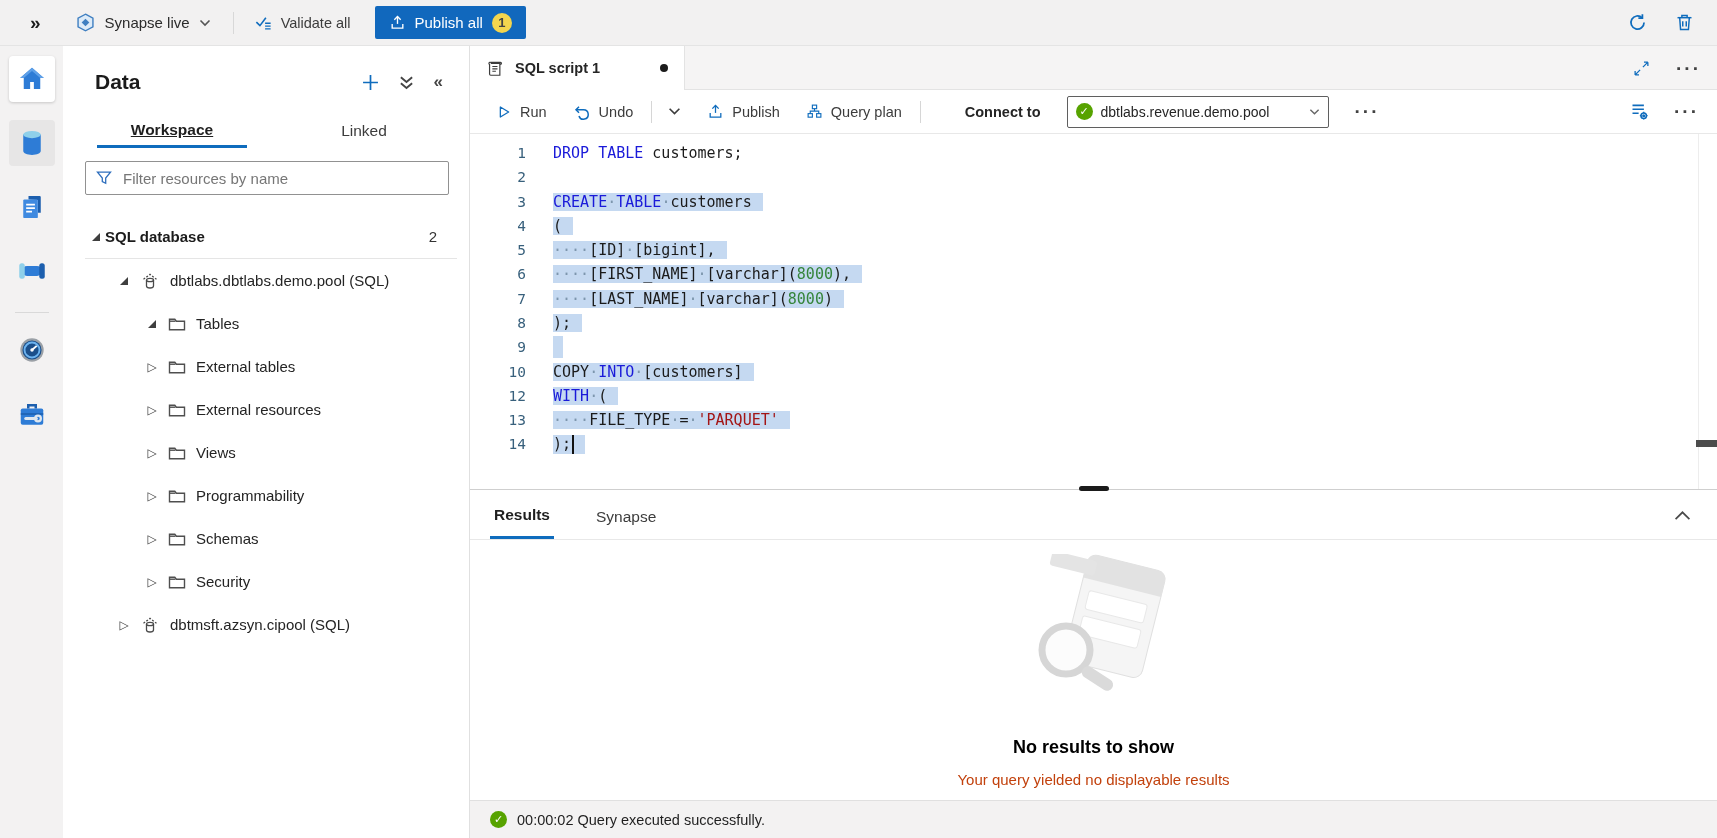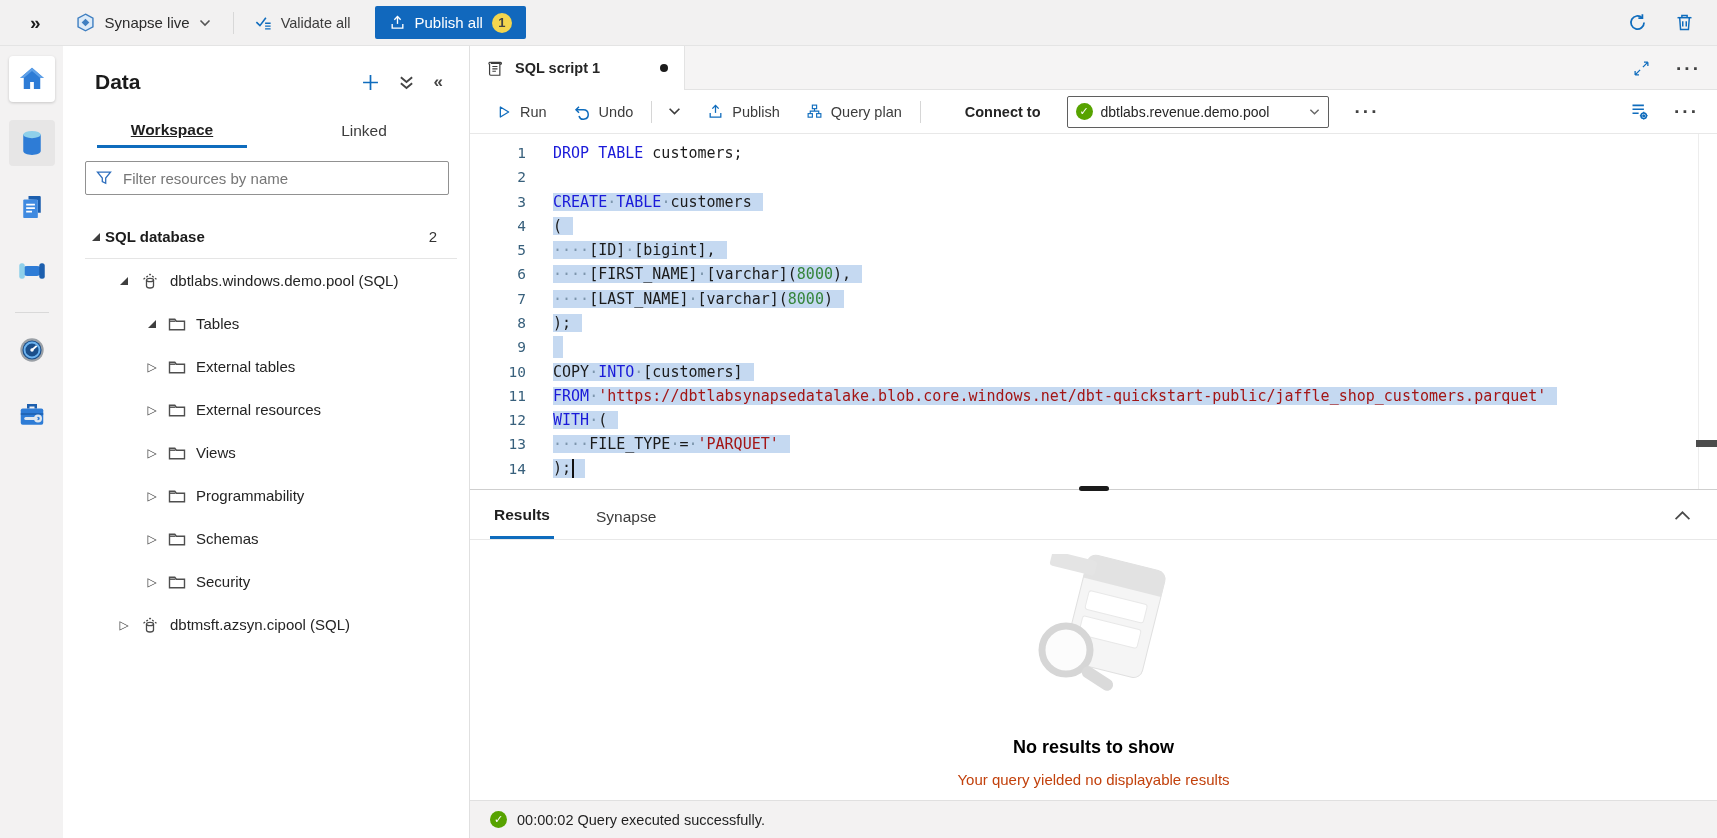--- a/index.html
+++ b/index.html
@@ -277,21 +277,21 @@
           <span class="caret">
             <span class="caret-exp"></span>
           </span>
           <span class="tree-ico">
             <svg width="20" height="20" viewBox="0 0 20 20" fill="none" stroke="#4a4a4a" stroke-width="1.3">
               <path d="M3.5 8.3 10 3.4l6.5 4.9" stroke-dasharray="2 1.6"></path>
               <path d="M6.5 9v6.1c0 1 1.6 1.9 3.5 1.9s3.5-.9 3.5-1.9V9"></path>
               <ellipse cx="10" cy="9" rx="3.5" ry="1.7"></ellipse>
             </svg>
           </span>
-          <span class="tree-lbl">dbtlabs.windows.demo.pool (SQL)</span>
+          <span class="tree-lbl">dbtlabs.dbtlabs.demo.pool (SQL)</span>
         </div>
         <div class="tree-row" style="padding-left: 80px;">
           <span class="caret">
             <span class="caret-exp"></span>
           </span>
           <span class="tree-ico">
             <svg width="18" height="16" viewBox="0 0 18 16" fill="none" stroke="#4f4f4f" stroke-width="1.4">
               <path d="M1.5 13.8V3.2h5.3l1.6 2h8.1v8.6z"></path>
               <path d="M1.5 5.2h6"></path>
             </svg>
@@ -513,24 +513,20 @@
             <span class="ln">8</span>
             <span class="ct sel"><span class="tok-pl">);</span></span>
           </div>
           <div class="cl">
             <span class="ln">9</span>
             <span class="ct"><span class="selempty"></span></span>
           </div>
           <div class="cl">
             <span class="ln">10</span>
             <span class="ct sel"><span class="tok-pl">COPY</span><span class="tok-ws">·</span><span class="tok-kw">INTO</span><span class="tok-ws">·</span><span class="tok-pl">[customers]</span></span>
-          </div>
-          <div class="cl">
-            <span class="ln">11</span>
-            <span class="ct sel"><span class="tok-kw">FROM</span><span class="tok-ws">·</span><span class="tok-str">'https://dbtlabsynapsedatalake.blob.core.windows.net/dbt-quickstart-public/jaffle_shop_customers.parquet'</span></span>
           </div>
           <div class="cl">
             <span class="ln">12</span>
             <span class="ct sel"><span class="tok-kw">WITH</span><span class="tok-ws">·</span><span class="tok-pl">(</span></span>
           </div>
           <div class="cl">
             <span class="ln">13</span>
             <span class="ct sel"><span class="tok-ws">·</span><span class="tok-ws">·</span><span class="tok-ws">·</span><span class="tok-ws">·</span><span class="tok-pl">FILE_TYPE</span><span class="tok-ws">·</span><span class="tok-pl">=</span><span class="tok-ws">·</span><span class="tok-str">'PARQUET'</span></span>
           </div>
           <div class="cl">

